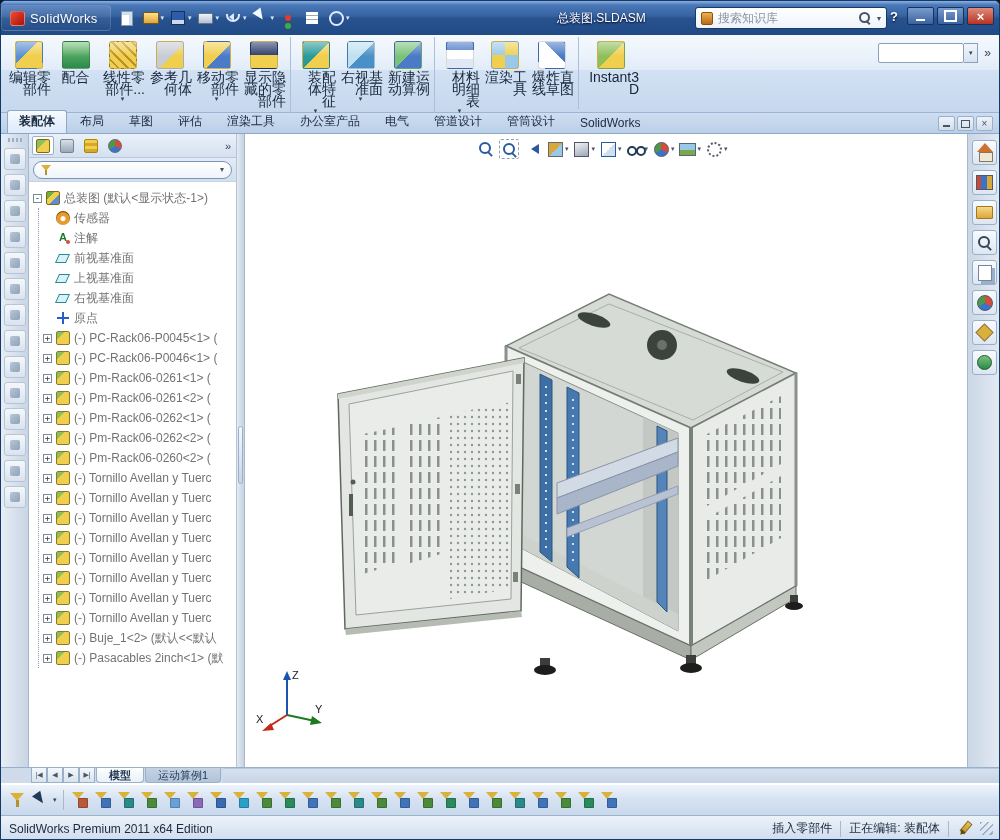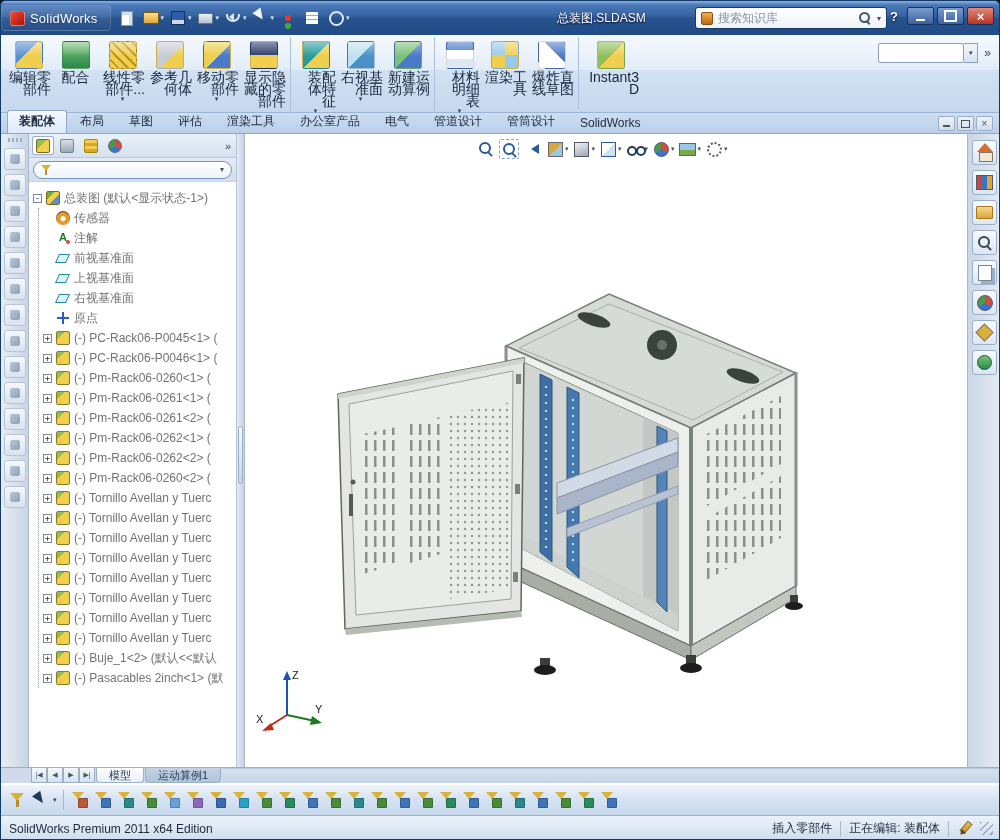--- a/index.html
+++ b/index.html
@@ -170,21 +170,21 @@
   .rp.recovery::before{content:"";width:13px;height:13px;background:linear-gradient(#7ac27a,#2a8a4a);border-radius:50%;border:1px solid #1a5a2a}
 
   
   .model-tabs{position:absolute;left:0;top:766px;width:1000px;height:16px;background:#cfdbea;border-top:1px solid #9ab0c8;display:flex;align-items:stretch;padding-left:30px;font-size:11px}
   .vcr{width:16px;border:1px solid #9ab0c8;border-top:none;background:linear-gradient(#f4f8fc,#d8e2ee);font-size:7px;color:#456;display:flex;align-items:center;justify-content:center}
   .vcr.vfirst::before{content:"|\25C0"}
   .vcr.vprev::before{content:"\25C0"}
   .vcr.vnext::before{content:"\25B6"}
   .vcr.vlast::before{content:"\25B6|"}
   .mtab{padding:0 12px;border:1px solid #9ab0c8;border-top:none;background:linear-gradient(#c4d2e4,#b2c4da);display:flex;align-items:center;color:#223a55;border-radius:0 0 4px 4px;margin-left:1px;white-space:nowrap}
-  .mtab.active{background:linear-gradient(#fdfefe,#e9f0f8);font-weight:normal}
+  .mtab.active{background:linear-gradient(#fdfefe,#e9f0f8);font-weight:bold}
   .mtrack{flex:1;border-top:1px solid #b8c8dc;background:linear-gradient(#d6e1ee,#c6d4e6);margin-left:2px}
 
   
   .bottom-toolbar{position:absolute;left:0;top:782px;width:1000px;height:32px;background:linear-gradient(#f0f5fc,#d6e2f2 50%,#c8d9ec);border-top:1px solid #ffffff;box-shadow:inset 0 1px 0 #fff;display:flex;align-items:center;gap:3px;padding:0 6px}
   .bt-funnel{width:20px;height:20px;position:relative}
   .bt-funnel::before{content:"";position:absolute;left:3px;top:3px;border:7px solid transparent;border-top:8px solid #d9b23a}
   .bt-funnel::after{content:"";position:absolute;left:9px;top:10px;width:3px;height:7px;background:#b8902a}
   .bt-select{width:20px;height:20px;position:relative}
   .bt-select::before{content:"";position:absolute;left:6px;top:2px;border:5px solid transparent;border-top:12px solid #223a55;transform:rotate(-35deg)}
   .bt-caret{font-size:7px;color:#345}
@@ -502,25 +502,20 @@
             <span class="tico part"></span>
             <span class="tlabel">(-) PC-Rack06-P0045&lt;1&gt; (</span>
           </div>
 
           <div class="trow">
             <span class="exp plus"></span>
             <span class="tico part"></span>
             <span class="tlabel">(-) PC-Rack06-P0046&lt;1&gt; (</span>
           </div>
 
-          <div class="trow">
-            <span class="exp plus"></span>
-            <span class="tico part"></span>
-            <span class="tlabel">(-) Pm-Rack06-0260&lt;1&gt; (</span>
-          </div>
 
           <div class="trow">
             <span class="exp plus"></span>
             <span class="tico part"></span>
             <span class="tlabel">(-) Pm-Rack06-0261&lt;1&gt; (</span>
           </div>
 
           <div class="trow">
             <span class="exp plus"></span>
             <span class="tico part"></span>

